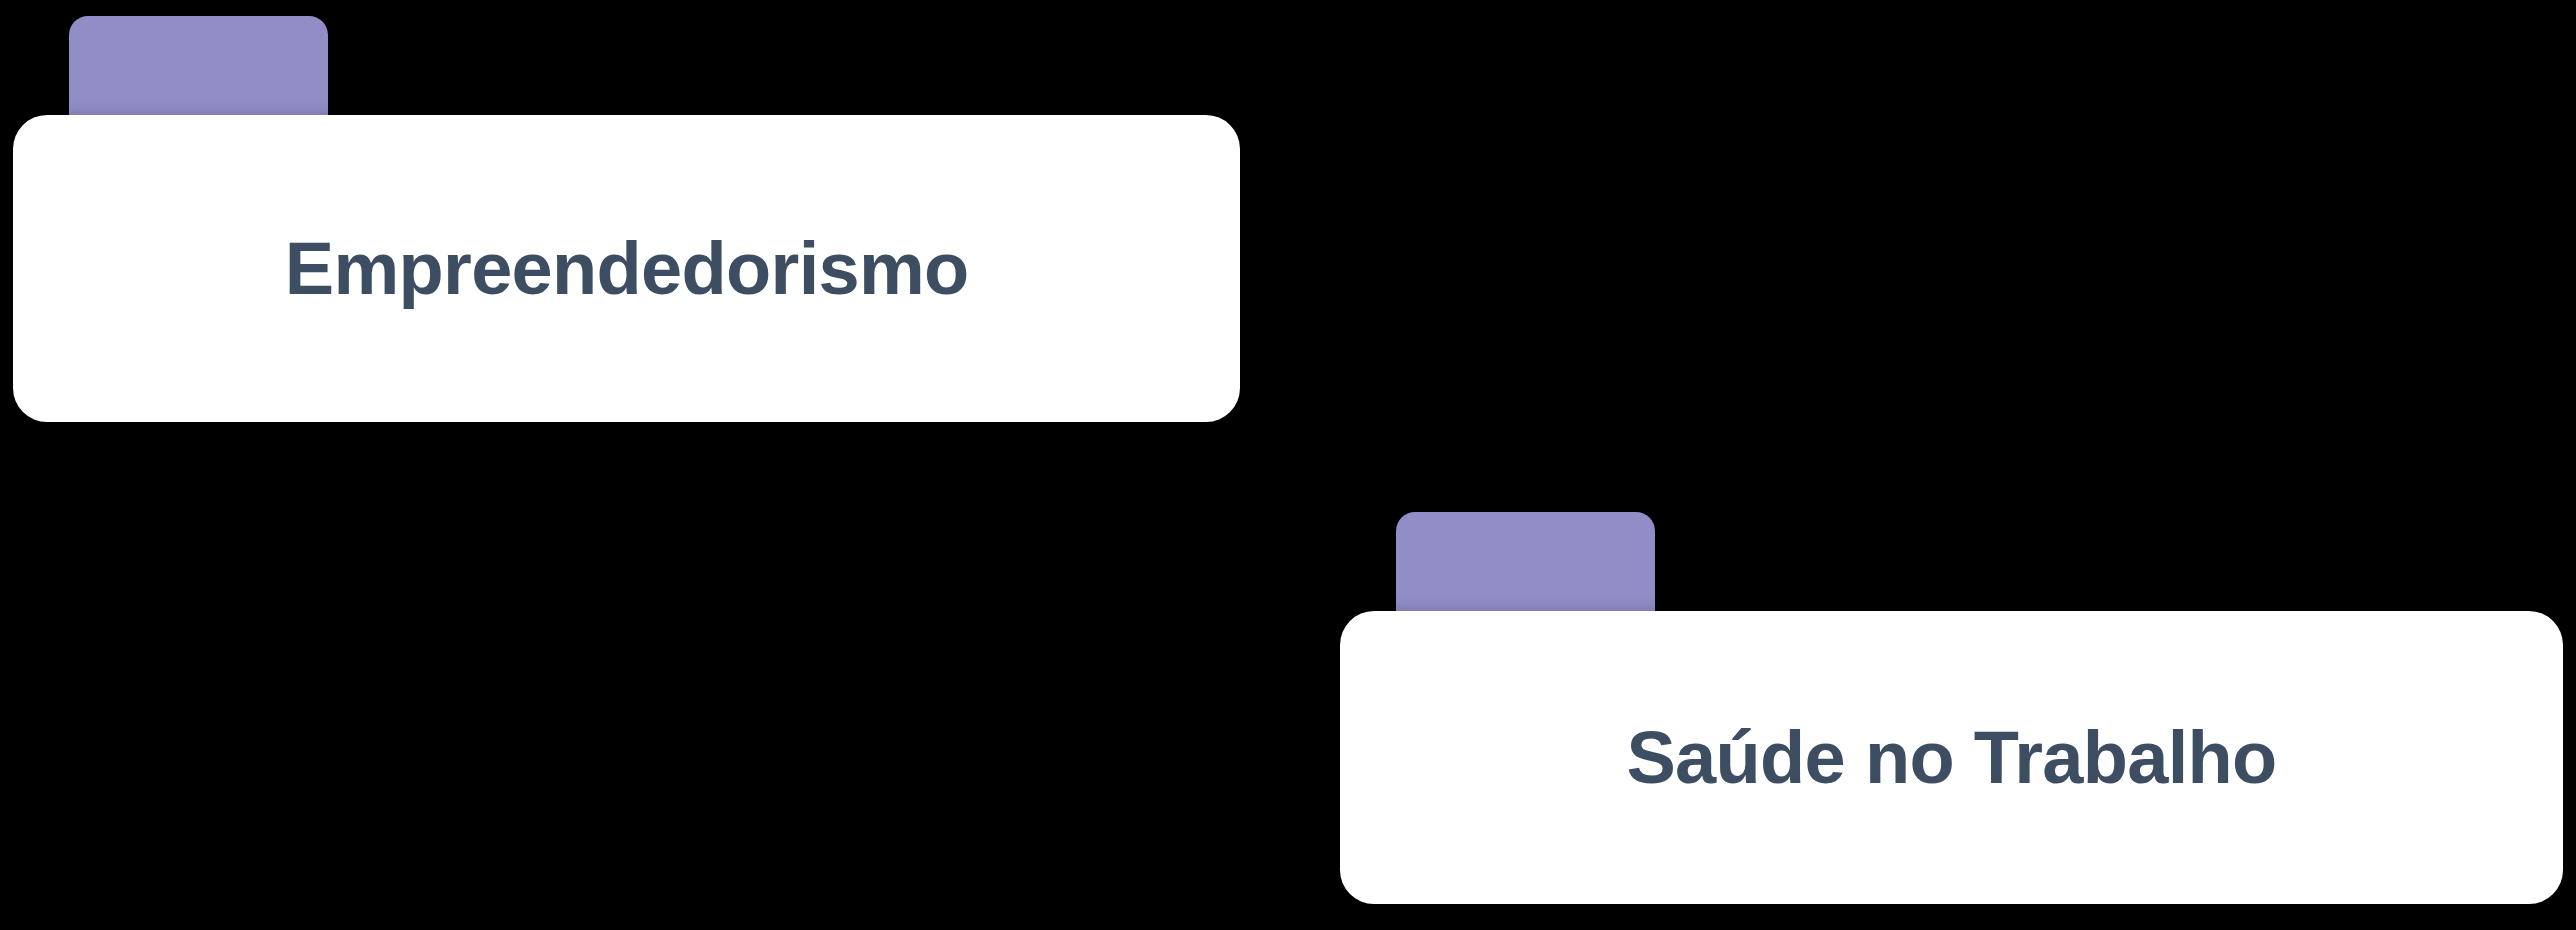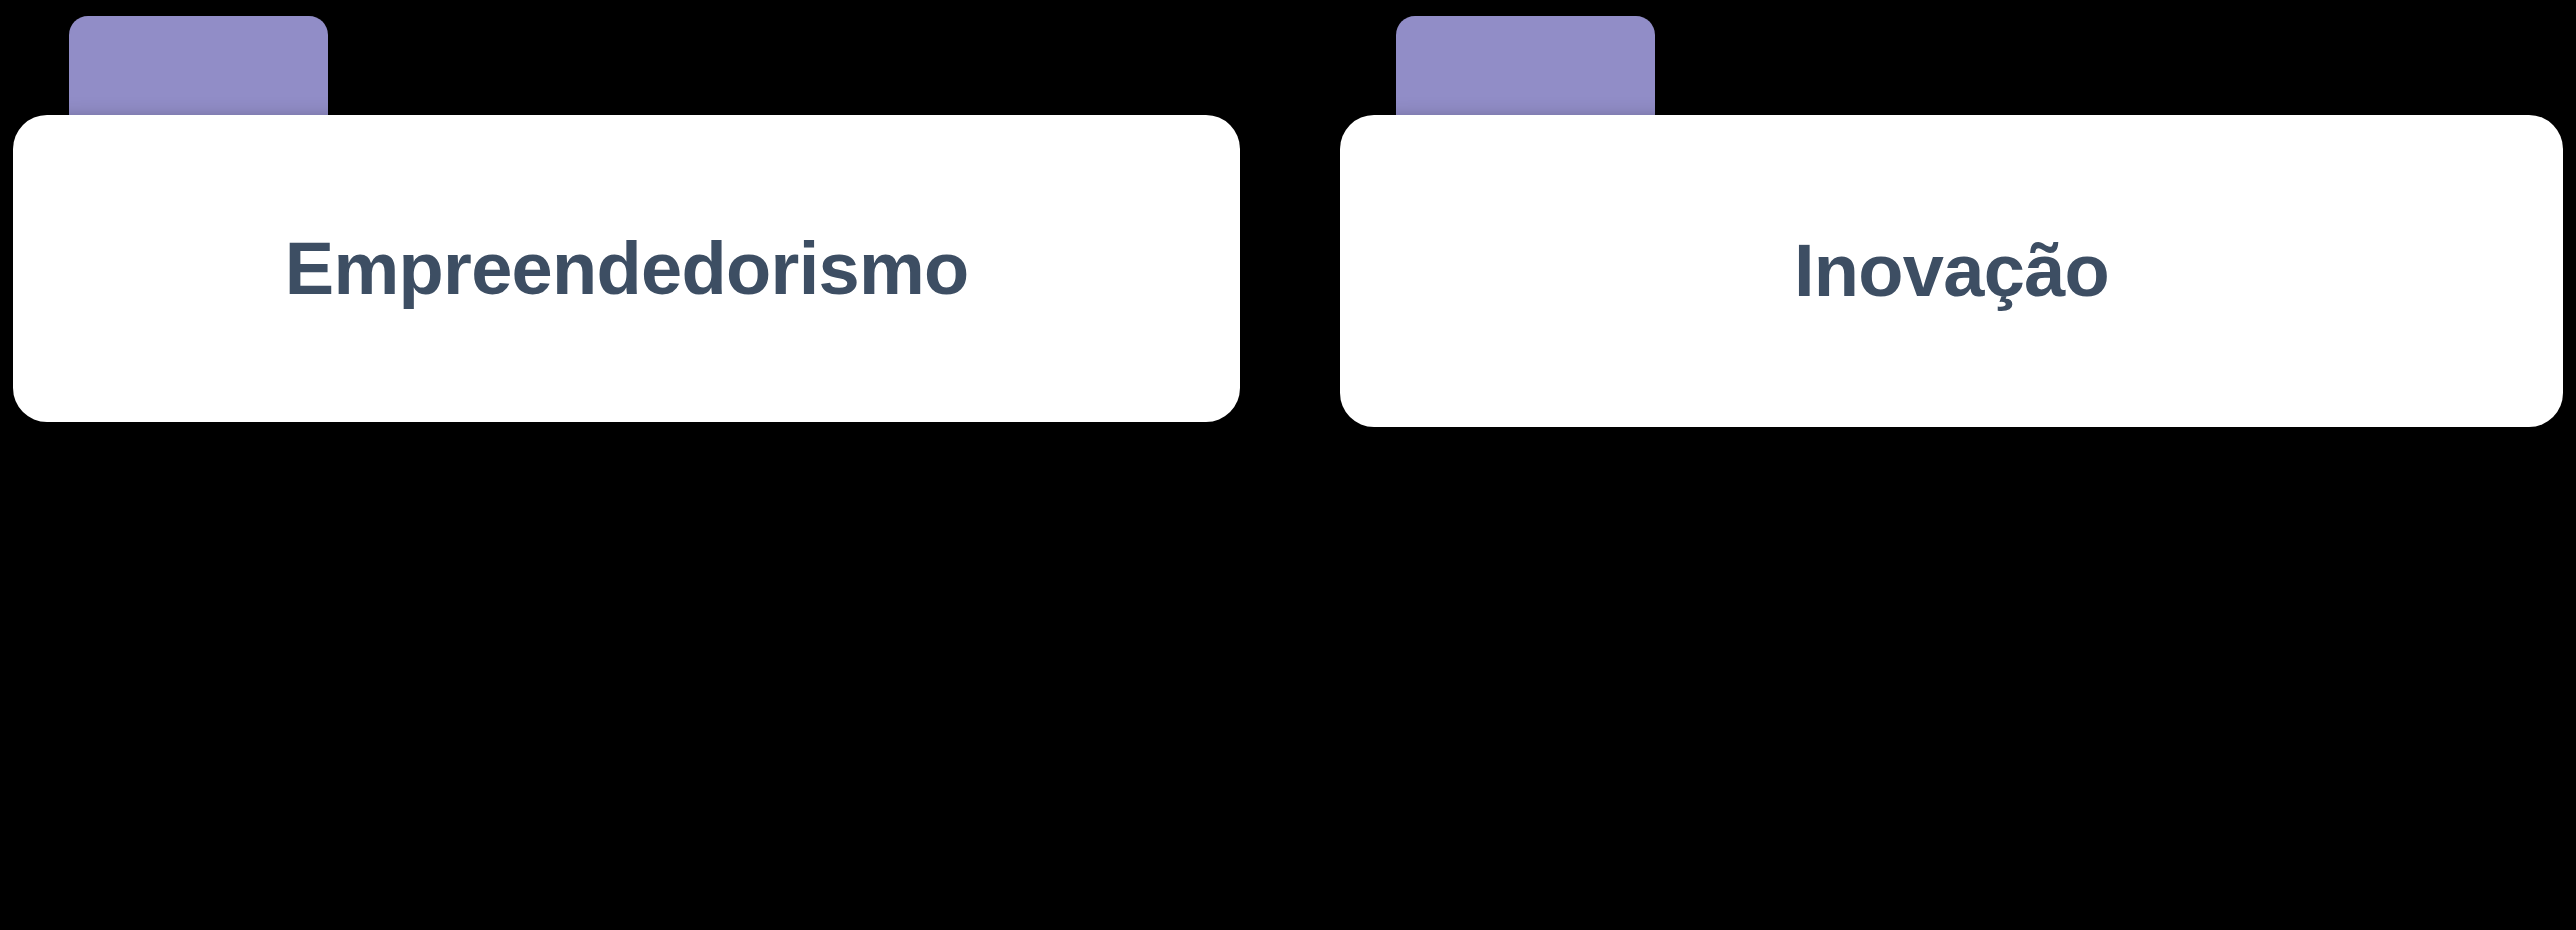--- a/index.html
+++ b/index.html
@@ -70,23 +70,23 @@
 
 <div class="stage">
 
   <div class="folder f1">
     <div class="tab"></div>
     <div class="card">
       <span class="label">Empreendedorismo</span>
     </div>
   </div>
 
-  <div class="folder f2">
+
+
+  <div class="folder f4">
     <div class="tab"></div>
     <div class="card">
-      <span class="label">Inovação</span>
+      <span class="label">Saúde no Trabalho</span>
     </div>
   </div>
-
-
 
 </div>
 
 
 </body></html>

